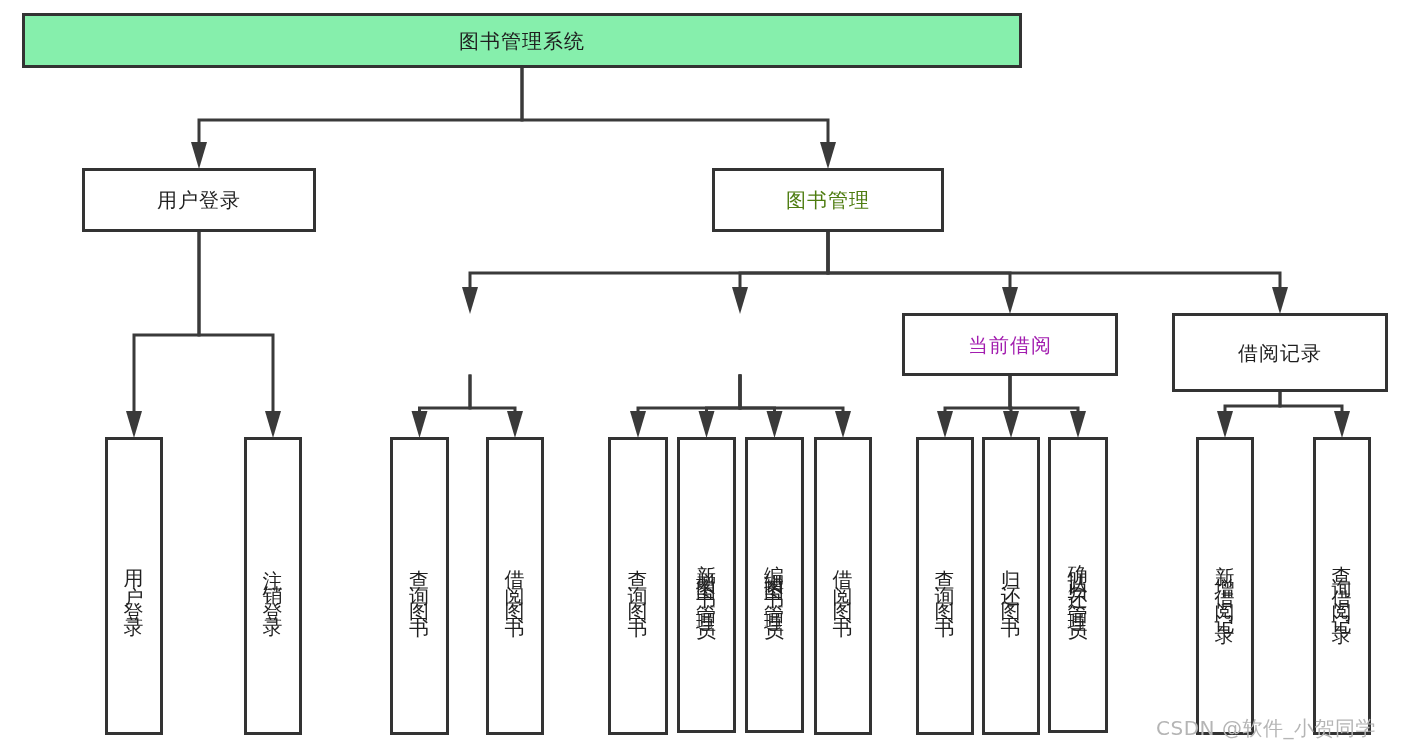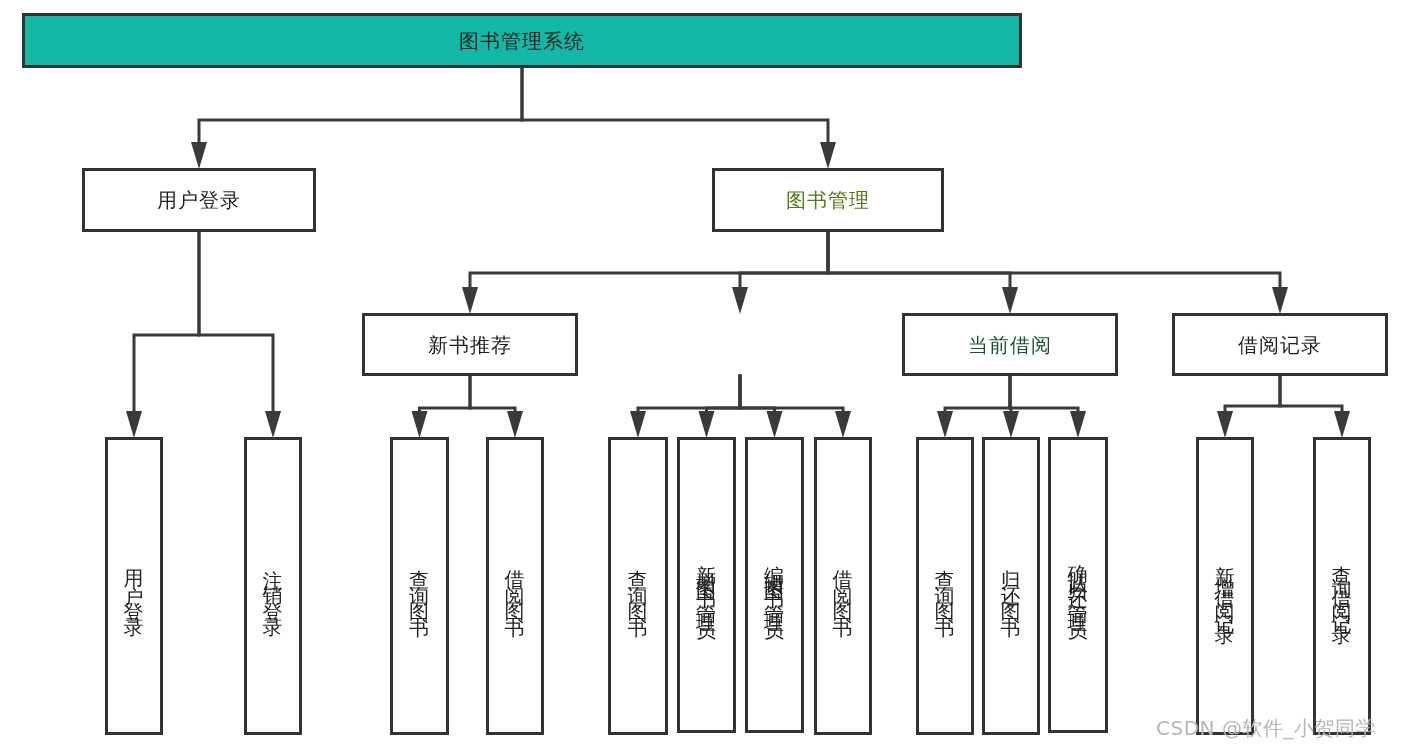--- a/index.html
+++ b/index.html
@@ -87,36 +87,33 @@
       <path d="M 1010 376 V 408 H 1011 V 417" fill="none" stroke="#3a3a3a" stroke-width="3" stroke-linecap="square"></path>
       <polygon points="1003,411 1019,411 1011,438" fill="#3a3a3a"></polygon>
       <path d="M 1010 376 V 408 H 1078 V 417" fill="none" stroke="#3a3a3a" stroke-width="3" stroke-linecap="square"></path>
       <polygon points="1070,411 1086,411 1078,438" fill="#3a3a3a"></polygon>
       <path d="M 1280 376 V 406 H 1225 V 417" fill="none" stroke="#3a3a3a" stroke-width="3" stroke-linecap="square"></path>
       <polygon points="1217,411 1233,411 1225,438" fill="#3a3a3a"></polygon>
       <path d="M 1280 376 V 406 H 1342 V 417" fill="none" stroke="#3a3a3a" stroke-width="3" stroke-linecap="square"></path>
       <polygon points="1334,411 1350,411 1342,438" fill="#3a3a3a"></polygon>
     </svg>
   <div class="watermark" style="left: 1156px; top: 715px; color: rgb(181, 181, 181);">CSDN @软件_小贺同学</div>
-<div class="node" style="left: 22px; top: 13px; width: 1000px; height: 55px; border-color: rgb(51, 51, 51); background: #14b8a6;">
+<div class="node" style="left: 22px; top: 13px; width: 1000px; height: 55px; border-color: rgb(51, 51, 51); background: #86efac;">
       <span class="node-label" style="color: rgb(31, 31, 31);">图书管理系统</span>
     </div>
     <div class="node" style="left: 82px; top: 168px; width: 234px; height: 64px; border-color: rgb(51, 51, 51); background: rgb(255, 255, 255);">
       <span class="node-label" style="color: rgb(31, 31, 31);">用户登录</span>
     </div>
     <div class="node" style="left: 712px; top: 168px; width: 232px; height: 64px; border-color: rgb(51, 51, 51); background: rgb(255, 255, 255);">
       <span class="node-label" style="color: #4d7c0f;">图书管理</span>
     </div>
-    <div class="node" style="left: 362px; top: 313px; width: 216px; height: 63px; border-color: rgb(51, 51, 51); background: rgb(255, 255, 255);">
-      <span class="node-label" style="color: rgb(31, 31, 31);">新书推荐</span>
+    <div class="node" style="left: 902px; top: 313px; width: 216px; height: 63px; border-color: rgb(51, 51, 51); background: rgb(255, 255, 255);">
+      <span class="node-label" style="color: #a21caf;">当前借阅</span>
     </div>
-    <div class="node" style="left: 902px; top: 313px; width: 216px; height: 63px; border-color: rgb(51, 51, 51); background: rgb(255, 255, 255);">
-      <span class="node-label" style="color: #14532d;">当前借阅</span>
-    </div>
-    <div class="node" style="left: 1172px; top: 313px; width: 216px; height: 63px; border-color: rgb(51, 51, 51); background: rgb(255, 255, 255);">
+    <div class="node" style="left: 1172px; top: 313px; width: 216px; height: 79px; border-color: rgb(51, 51, 51); background: rgb(255, 255, 255);">
       <span class="node-label" style="color: rgb(31, 31, 31);">借阅记录</span>
     </div>
     <div class="node vertical" style="left: 105px; top: 437px; width: 58px; height: 298px; border-color: rgb(51, 51, 51); background: rgb(255, 255, 255);">
       <span class="node-label" style="color: rgb(31, 31, 31); letter-spacing: 16px;">用户登录</span>
     </div>
     <div class="node vertical" style="left: 244px; top: 437px; width: 58px; height: 298px; border-color: rgb(51, 51, 51); background: rgb(255, 255, 255);">
       <span class="node-label" style="color: rgb(31, 31, 31); letter-spacing: 16px;">注销登录</span>
     </div>
     <div class="node vertical" style="left: 390px; top: 437px; width: 59px; height: 298px; border-color: rgb(51, 51, 51); background: rgb(255, 255, 255);">
       <span class="node-label" style="color: rgb(31, 31, 31); letter-spacing: 16px;">查询图书</span>

